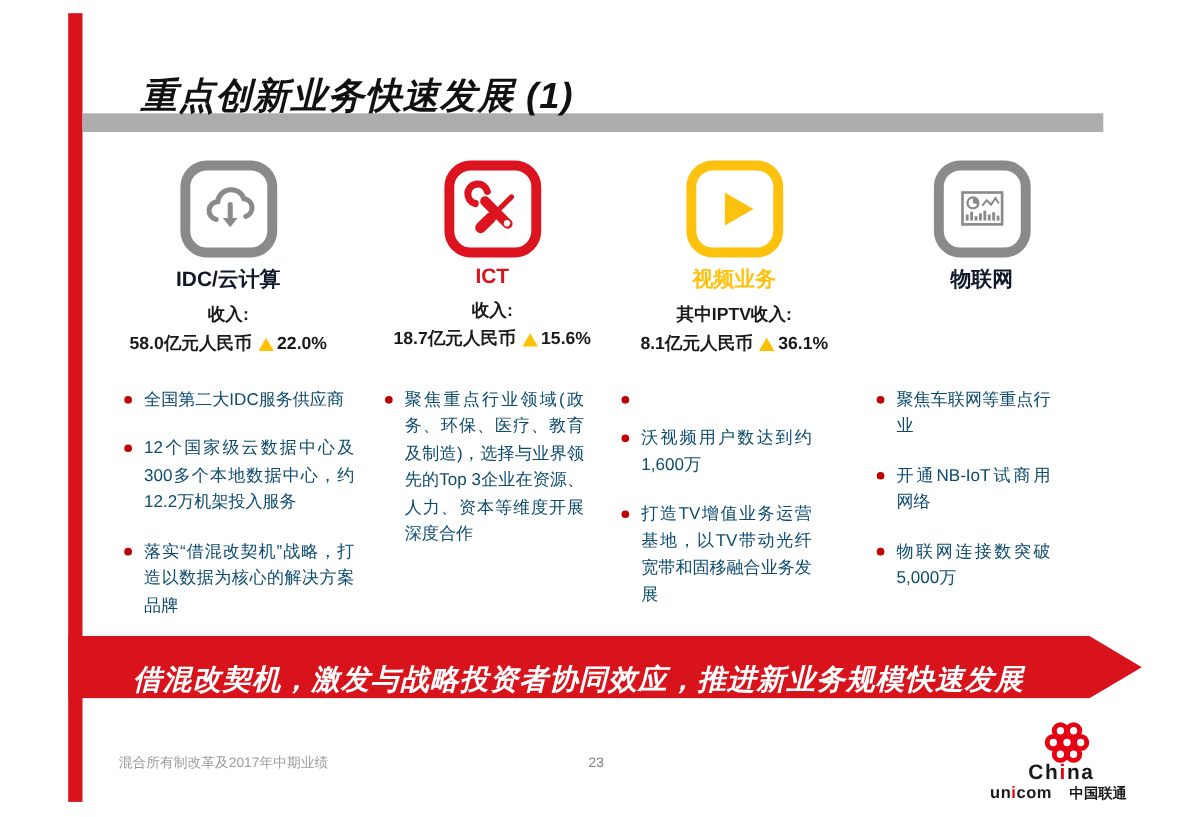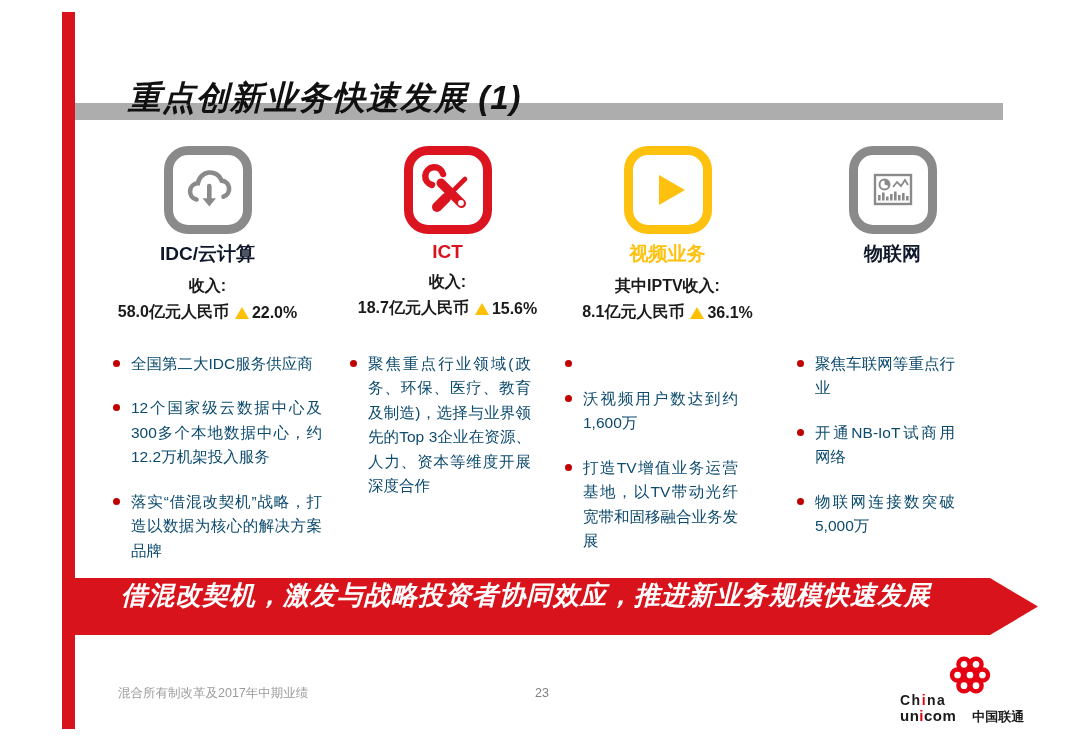--- a/index.html
+++ b/index.html
@@ -4,21 +4,21 @@
 <style>
   html,body{margin:0;padding:0;background:#fff;}
   .slide{position:relative;width:1080px;height:743px;background:#ffffff;overflow:hidden;
          font-family:"Liberation Sans",sans-serif;color:#1a1a1a;}
 
   
   .accent-bar{position:absolute;left:62px;top:12px;width:13px;height:717px;background:#d8131c;}
 
   
   .title-bar{position:absolute;left:75px;top:103px;width:928px;height:17px;background:#adadad;}
-  .page-title{position:absolute;left:128px;top:76px;z-index:2;font-size:33px;font-weight:bold;
+  .page-title{position:absolute;left:128px;top:65px;z-index:2;font-size:33px;font-weight:bold;
               font-style:italic;color:#111;letter-spacing:1px;white-space:nowrap;}
 
   
   .columns{position:absolute;left:75px;top:140px;width:930px;display:grid;
            grid-template-columns:265px 215px 225px 225px;}
   .col{display:flex;flex-direction:column;}
   .col-top{height:208px;display:flex;flex-direction:column;align-items:center;}
   .icon-box{width:70px;height:70px;border:9px solid;border-radius:24px;margin-top:6px;
             display:flex;align-items:center;justify-content:center;background:#fff;}
   .icon-box svg{width:56px;height:56px;}
@@ -38,31 +38,31 @@
   .dot{flex:0 0 7px;width:7px;height:7px;border-radius:50%;background:#c00000;margin:8px 11px 0 0;}
   .b-text{font-size:15.5px;line-height:1.58;color:#0c4a6e;text-align:justify;}
   .col:nth-child(1) .bullets{padding-left:38px;padding-right:18px;}
   .col:nth-child(2) .bullets{padding-left:10px;padding-right:24px;}
   .col:nth-child(3) .bullets{padding-left:10px;padding-right:42px;}
   .col:nth-child(4) .bullets{padding-left:17px;padding-right:50px;}
 
   
   .banner{position:absolute;left:62px;top:578px;width:976px;height:57px;background:#d8131c;
           clip-path:polygon(0 0,928px 0,100% 50%,928px 100%,0 100%);
-          display:flex;align-items:flex-start;}
+          display:flex;align-items:flex-end;}
   .banner-text{width:928px;text-align:center;color:#ffffff;font-size:26px;font-weight:bold;
                font-style:italic;letter-spacing:1px;white-space:nowrap;}
 
   
-  .footer-left{position:absolute;left:118px;top:685px;font-size:12.5px;color:#9b9b9b;}
+  .footer-left{position:absolute;left:108px;top:685px;font-size:12.5px;color:#9b9b9b;}
   .footer-page{position:absolute;left:535px;top:686px;font-size:12.5px;color:#808080;}
   .logo{position:absolute;left:900px;top:655px;width:130px;}
   .logo-knot{margin-left:46px;display:block;}
   .logo-text{margin-top:-2px;line-height:1.05;font-weight:bold;color:#1a1a1a;}
-  .logo-line1{font-size:14px;letter-spacing:1.5px;}
+  .logo-line1{font-size:19px;letter-spacing:1.5px;text-align:center;}
   .logo-line2{font-size:15px;letter-spacing:0.5px;white-space:nowrap;}
   .logo-i{color:#e60012;}
   .logo-cjk{font-size:13px;letter-spacing:0;margin-left:16px;}
 </style>
 </head>
 <body>
 
 <div class="slide">
 
   <div class="accent-bar"></div>

